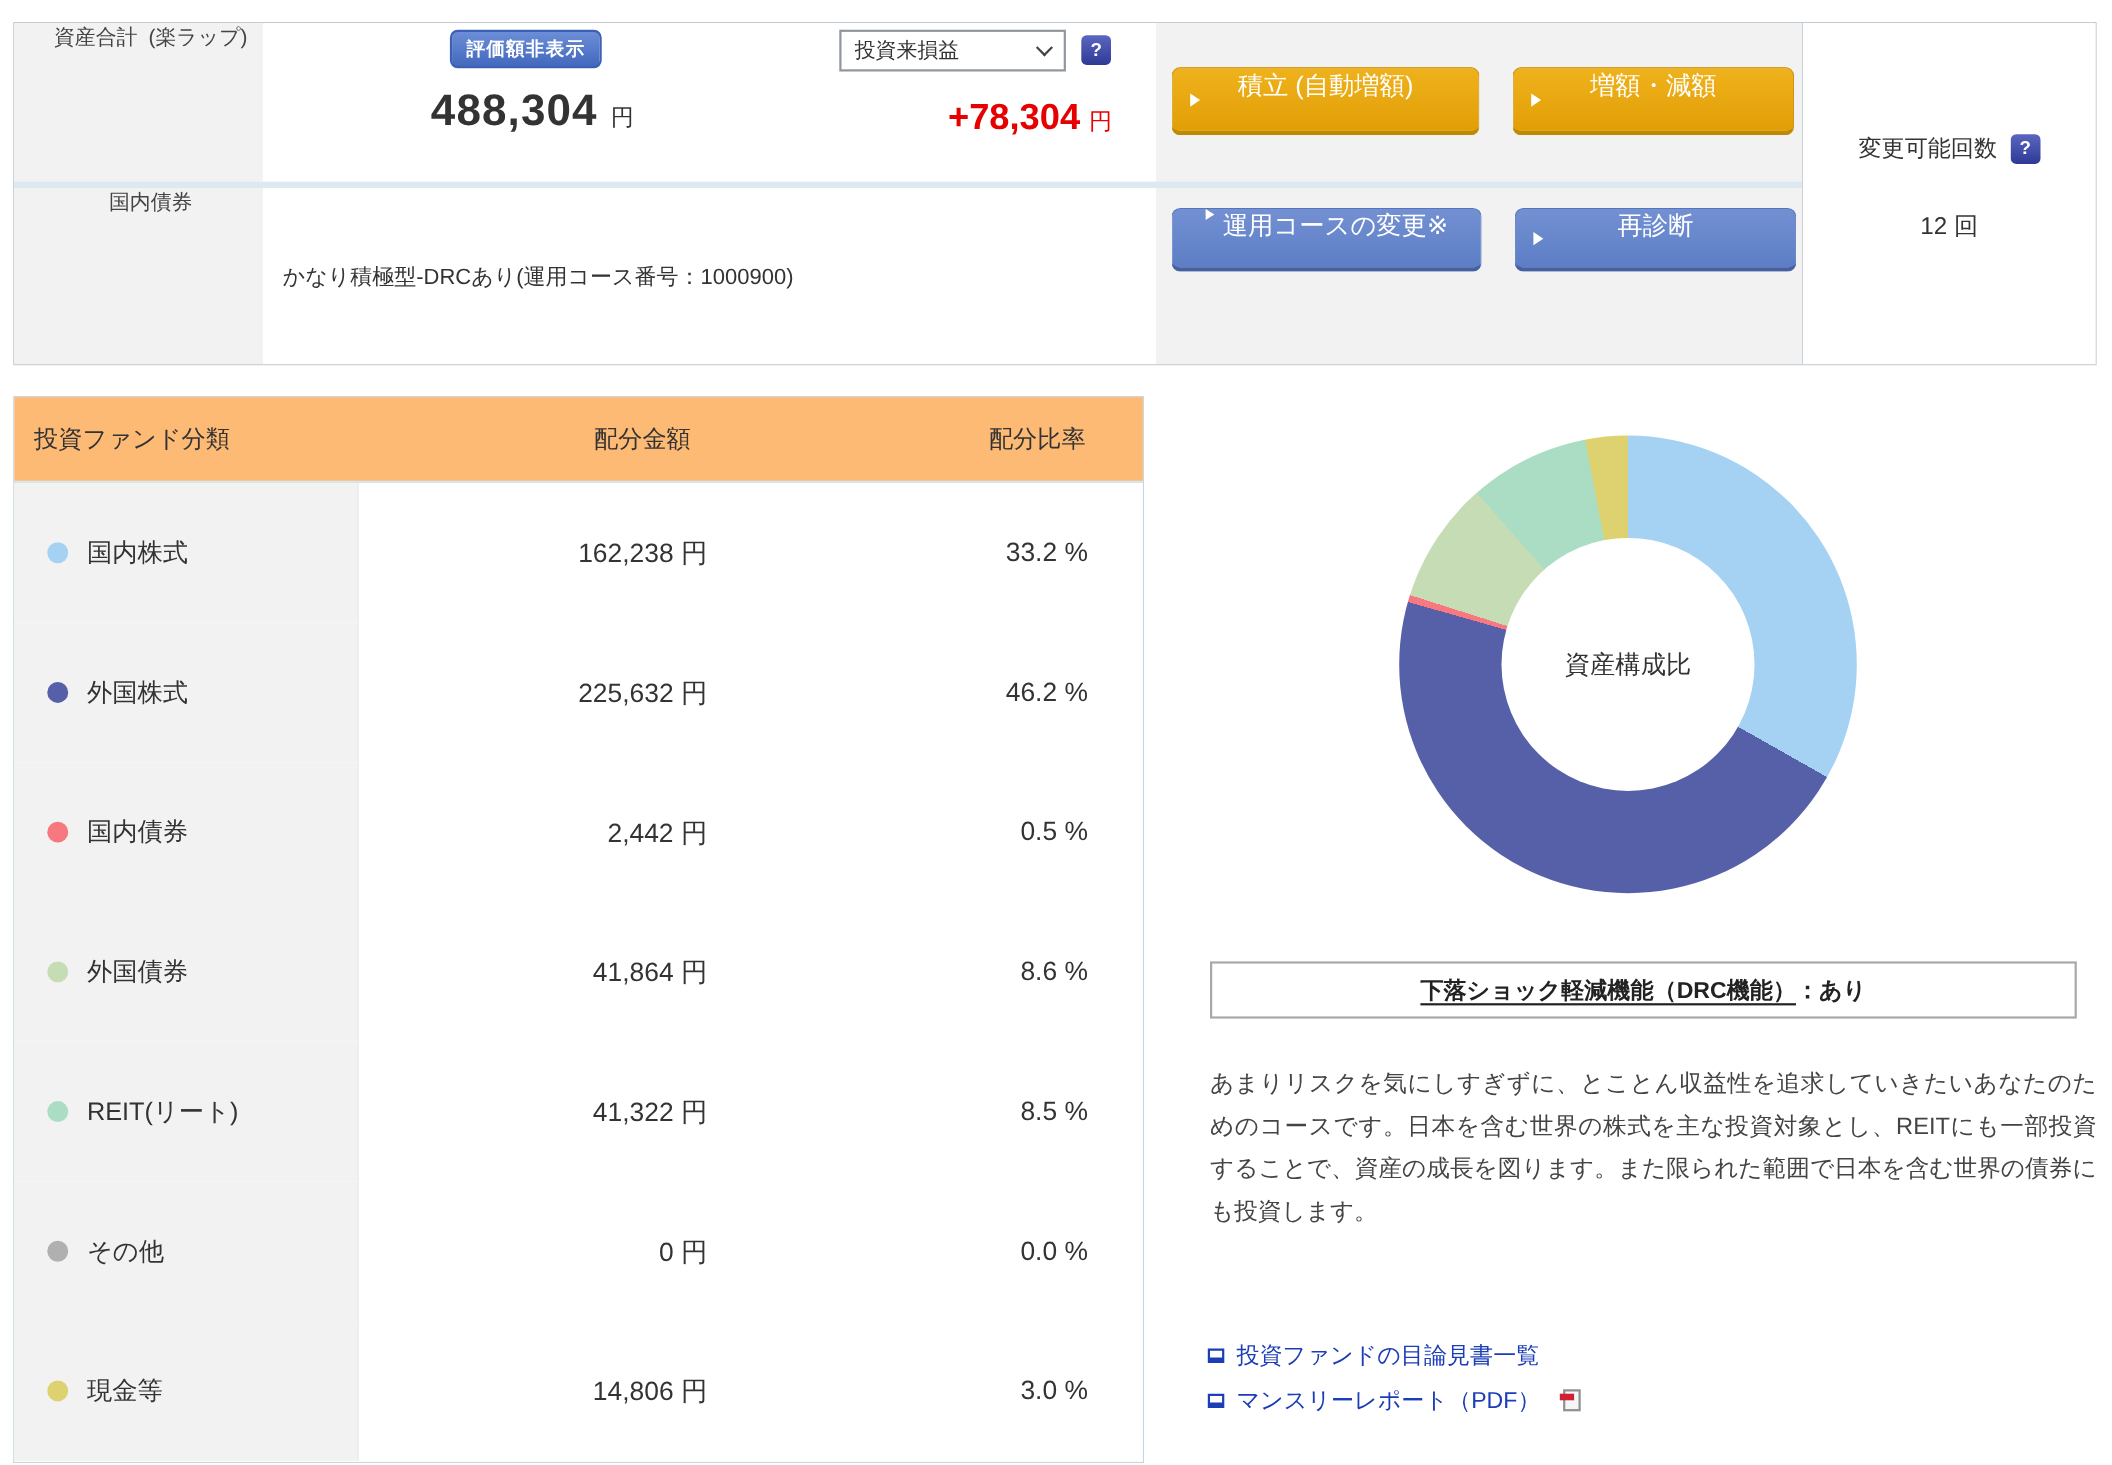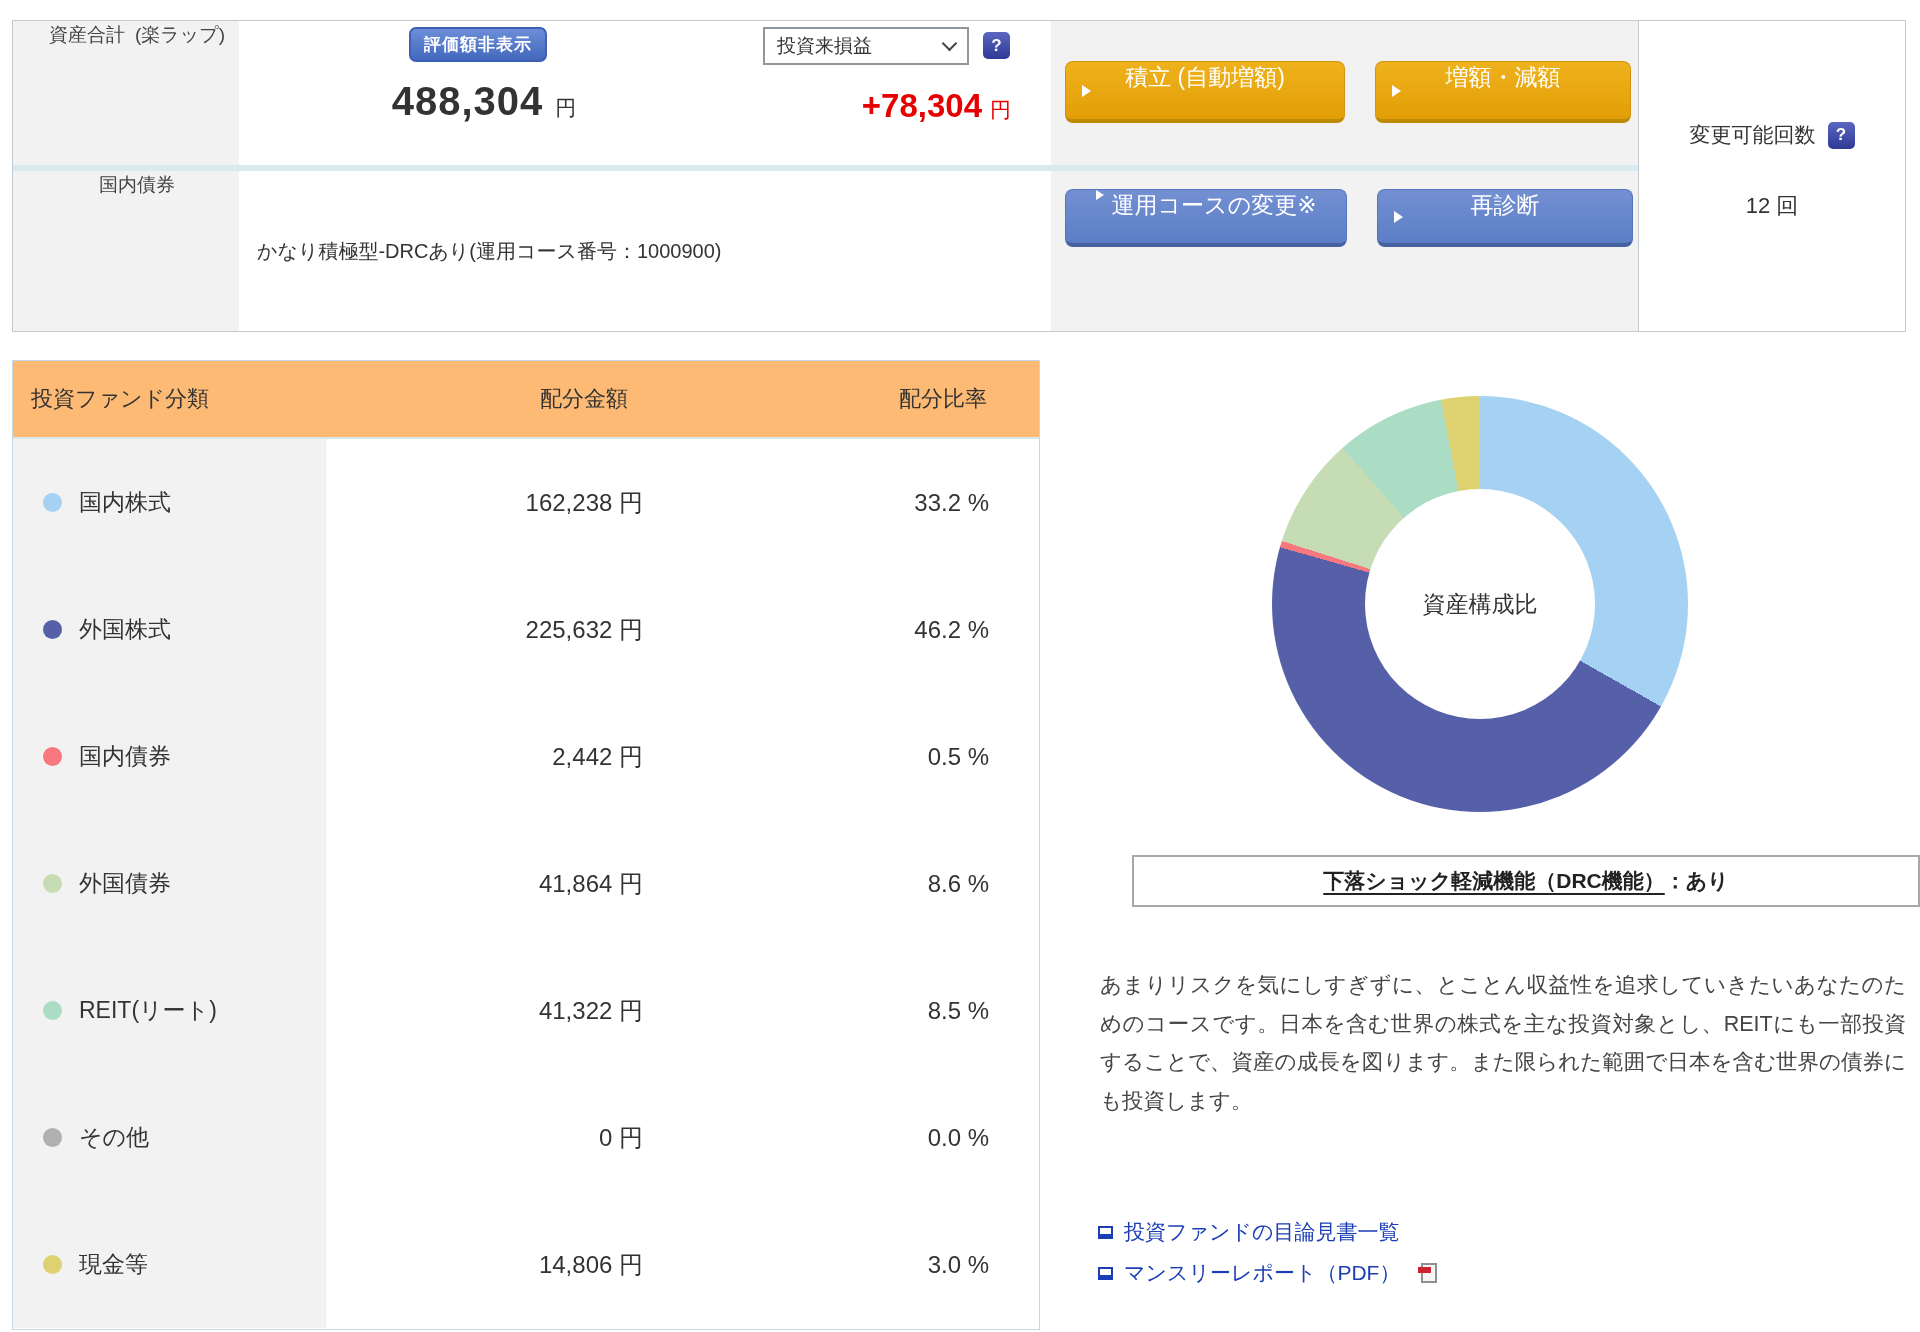--- a/index.html
+++ b/index.html
@@ -82,23 +82,23 @@
     padding-right:50px; font-size:24px; color:#333; }
 
   
   #donut { position:absolute; left:1272px; top:396px; width:416px; height:416px;
     border-radius:50%; }
   #donut-hole { position:absolute; left:50%; top:50%; transform:translate(-50%,-50%);
     width:230px; height:230px; background:#fff; border-radius:50%; display:flex;
     align-items:center; justify-content:center; font-size:23px; color:#333; }
 
   
-  #drc { position:absolute; left:1100px; top:855px; width:788px; height:52px;
+  #drc { position:absolute; left:1100px; top:874px; width:788px; height:52px;
     border:2px solid #a8a8a8; background:#fff; display:flex; align-items:center;
-    justify-content:center; font-size:21px; font-weight:bold; color:#222;margin-left:32px; }
+    justify-content:center; font-size:21px; font-weight:bold; color:#222; }
   #drc .u { text-decoration:underline; text-underline-offset:5px; }
   #desc { position:absolute; left:1100px; top:966px; width:806px; font-size:21.5px;
     line-height:1.8; color:#444; text-align:justify; }
   #links { position:absolute; left:1098px; top:1218px; display:flex; flex-direction:column;
     gap:13px; font-size:21px; color:#1b3db5; }
   .link { display:flex; align-items:center; gap:11px; cursor:pointer; }
   .win-icon { width:15px; height:13px; border:2px solid #1b3db5; border-bottom:5px solid #1b3db5;
     flex:none; }
   .pdf-icon { width:16px; height:20px; border:2px solid #909090; background:#f6f6f6;
     position:relative; margin-left:10px; flex:none; }

